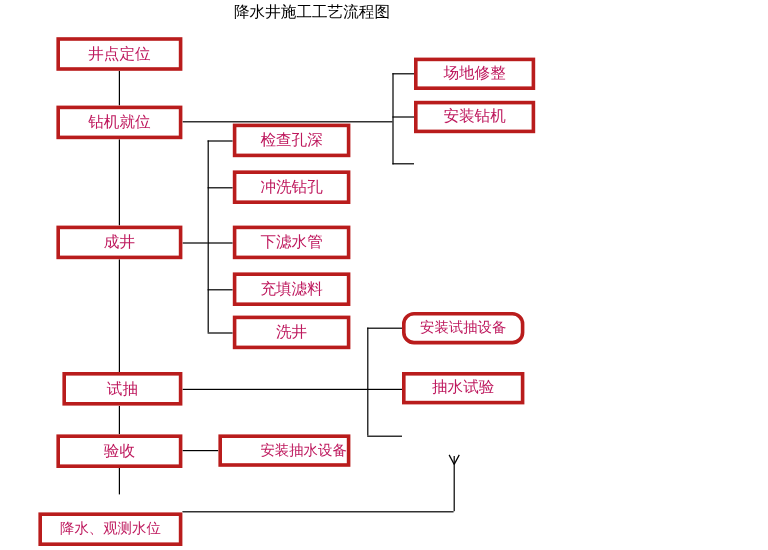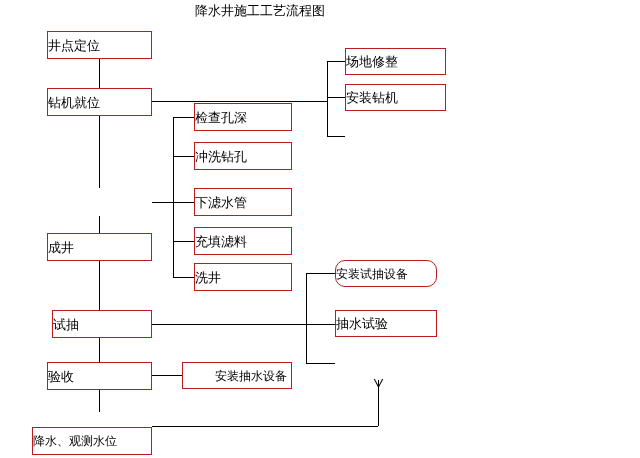--- a/index.html
+++ b/index.html
@@ -6,44 +6,45 @@
     margin: 0;
     padding: 0;
     background: #ffffff;
   }
   #canvas {
     position: relative;
     width: 624px;
     height: 458px;
     background: #ffffff;
     overflow: hidden;
-    font-family: Liberation Sans, sans-serif;
+    font-family: Liberation Mono, monospace;
   }
   #title {
     position: absolute;
     left: 0;
     top: 2px;
     width: 640px;
     text-align: center;
     font-size: 13px;
     color: #000000;
     letter-spacing: 0px;
     white-space: nowrap;
     line-height: 18px;
     
     transform: translateX(-60px);
   }
   .node {
     position: absolute;
     box-sizing: border-box;
-    border: 1px solid #b91c1c;
+    border: 3px solid #b91c1c;
     background: #ffffff;
-    color: #000000;
+    color: #be185d;
     display: flex;
     align-items: center;
+    justify-content: center;
     font-size: 13px;
     line-height: 1;
     white-space: nowrap;
     z-index: 2;
   }
   .node.small { font-size: 12px; }
   .edge {
     position: absolute;
     background: #000000;
     z-index: 1;
@@ -108,21 +109,21 @@
   <div class="vbar" style="left:378px; top:378px; transform: rotate(-28deg);"></div>
 
   <div class="node" style="left:47px; top:31px; width:105px; height:28px;">
     <span>井点定位</span>
   </div>
 
   <div class="node" style="left:47px; top:88px; width:105px; height:28px;">
     <span>钻机就位</span>
   </div>
 
-  <div class="node" style="left:47px; top:188px; width:105px; height:28px;margin-top:45px;">
+  <div class="node" style="left:47px; top:188px; width:105px; height:28px;">
     <span>成井</span>
   </div>
 
   <div class="node" style="left:52px; top:310px; width:100px; height:28px;">
     <span>试抽</span>
   </div>
 
   <div class="node" style="left:47px; top:362px; width:105px; height:28px;">
     <span>验收</span>
   </div>

